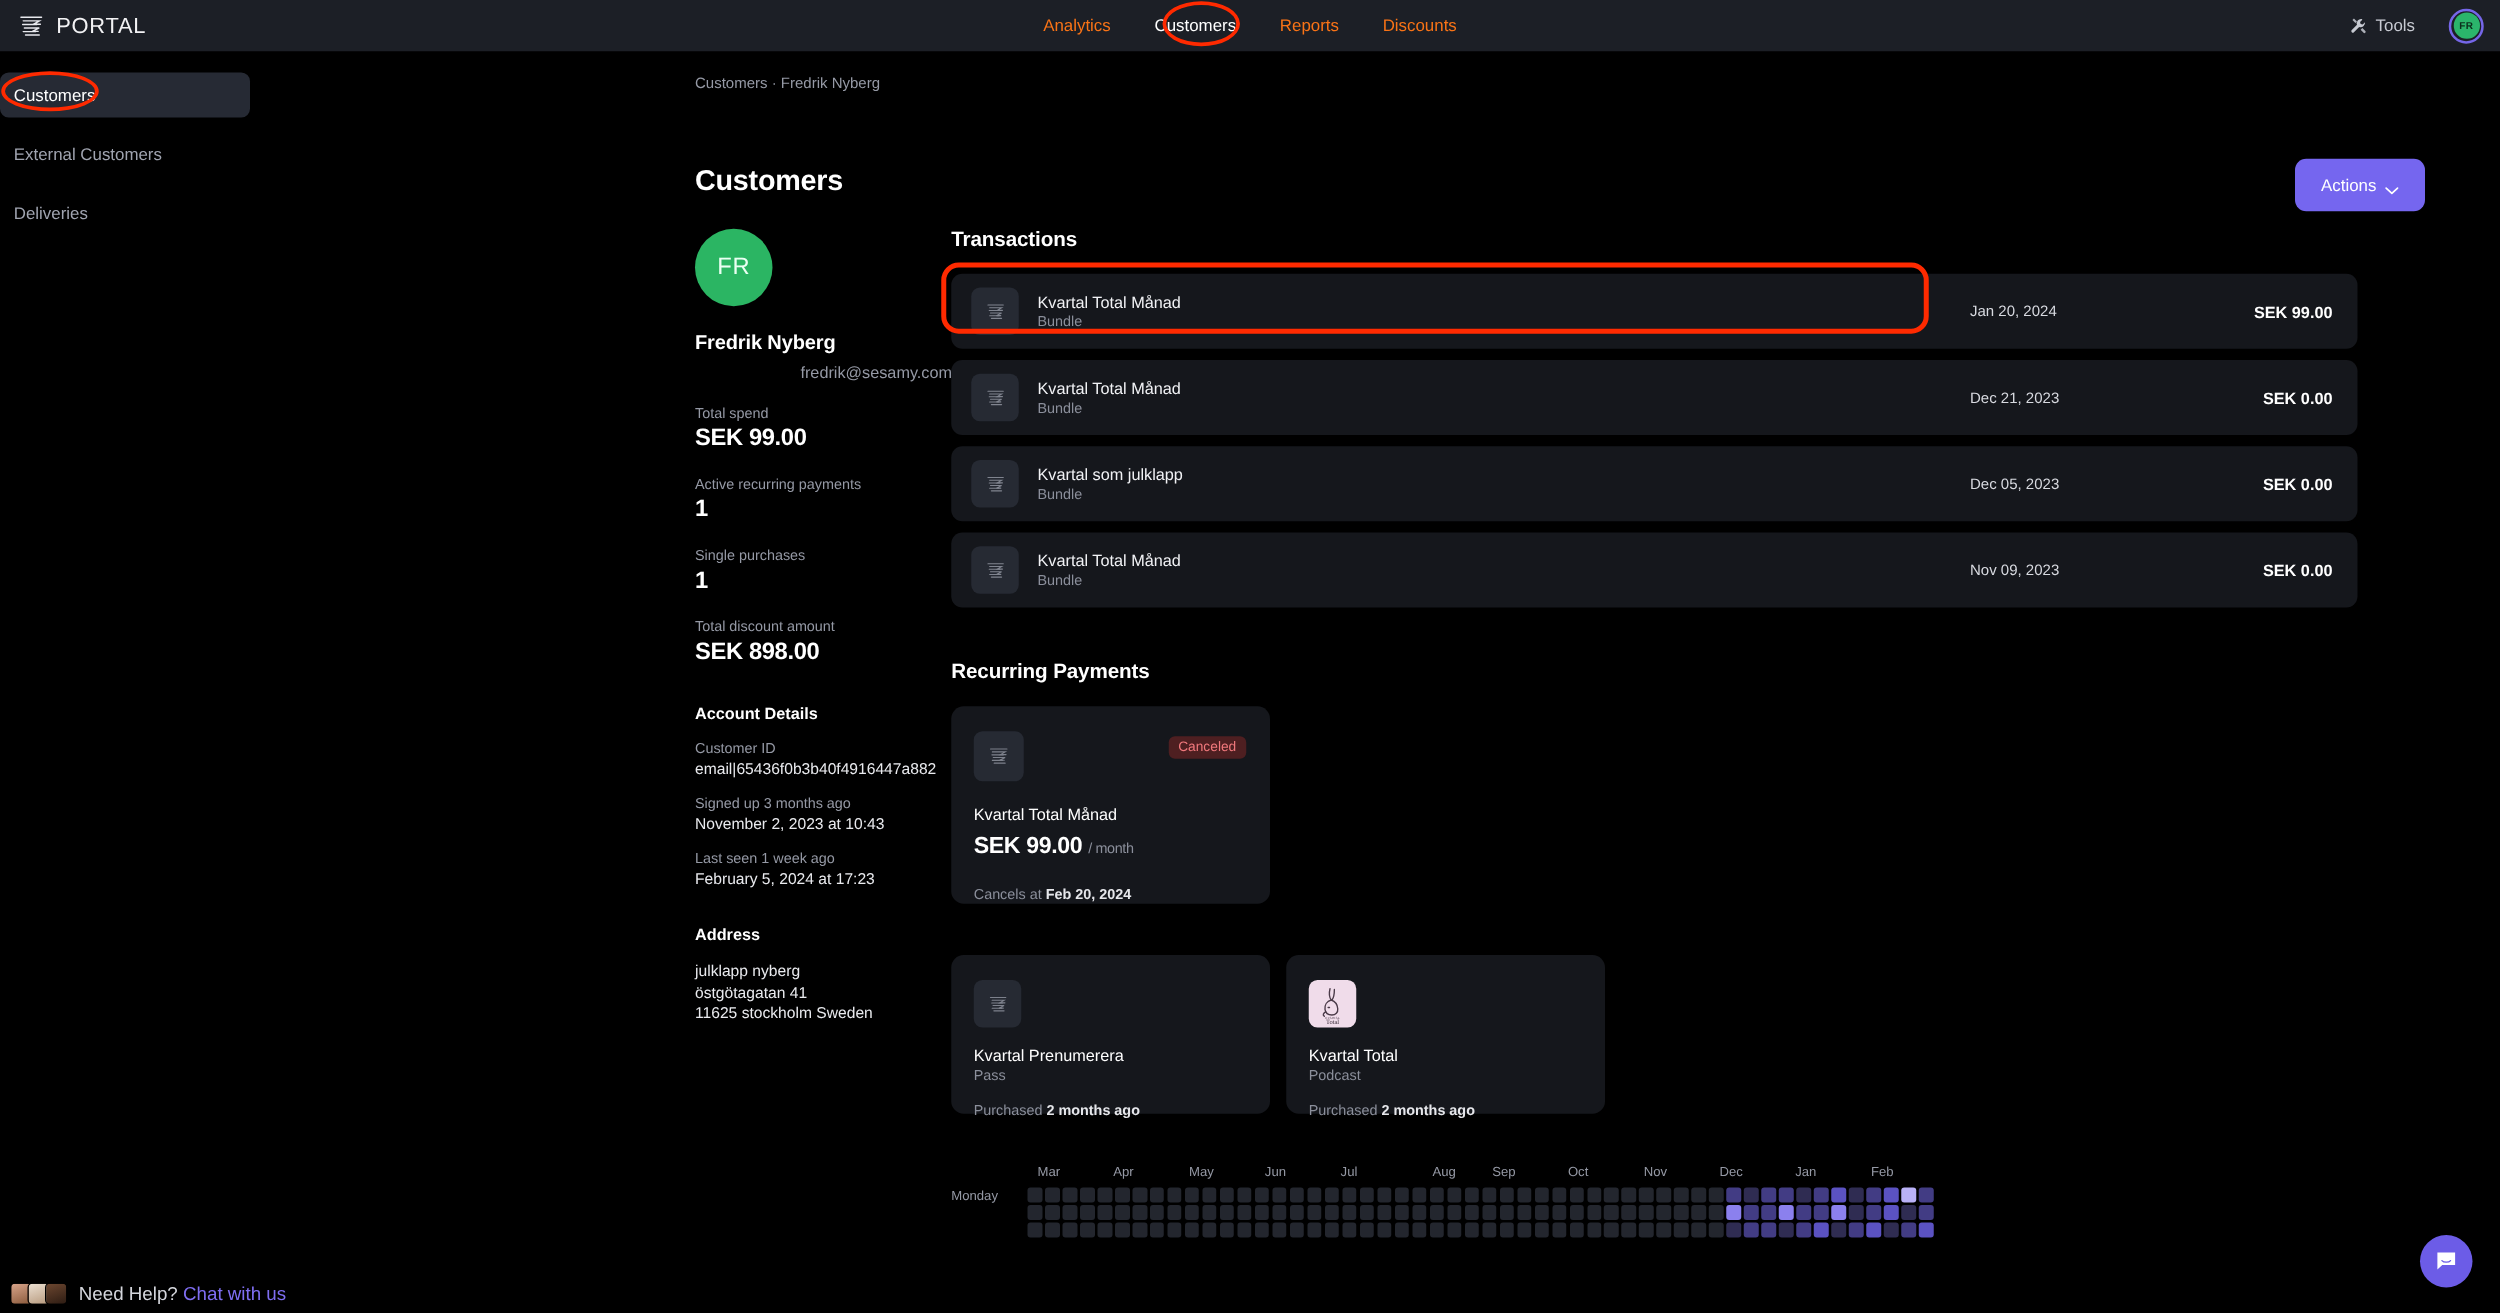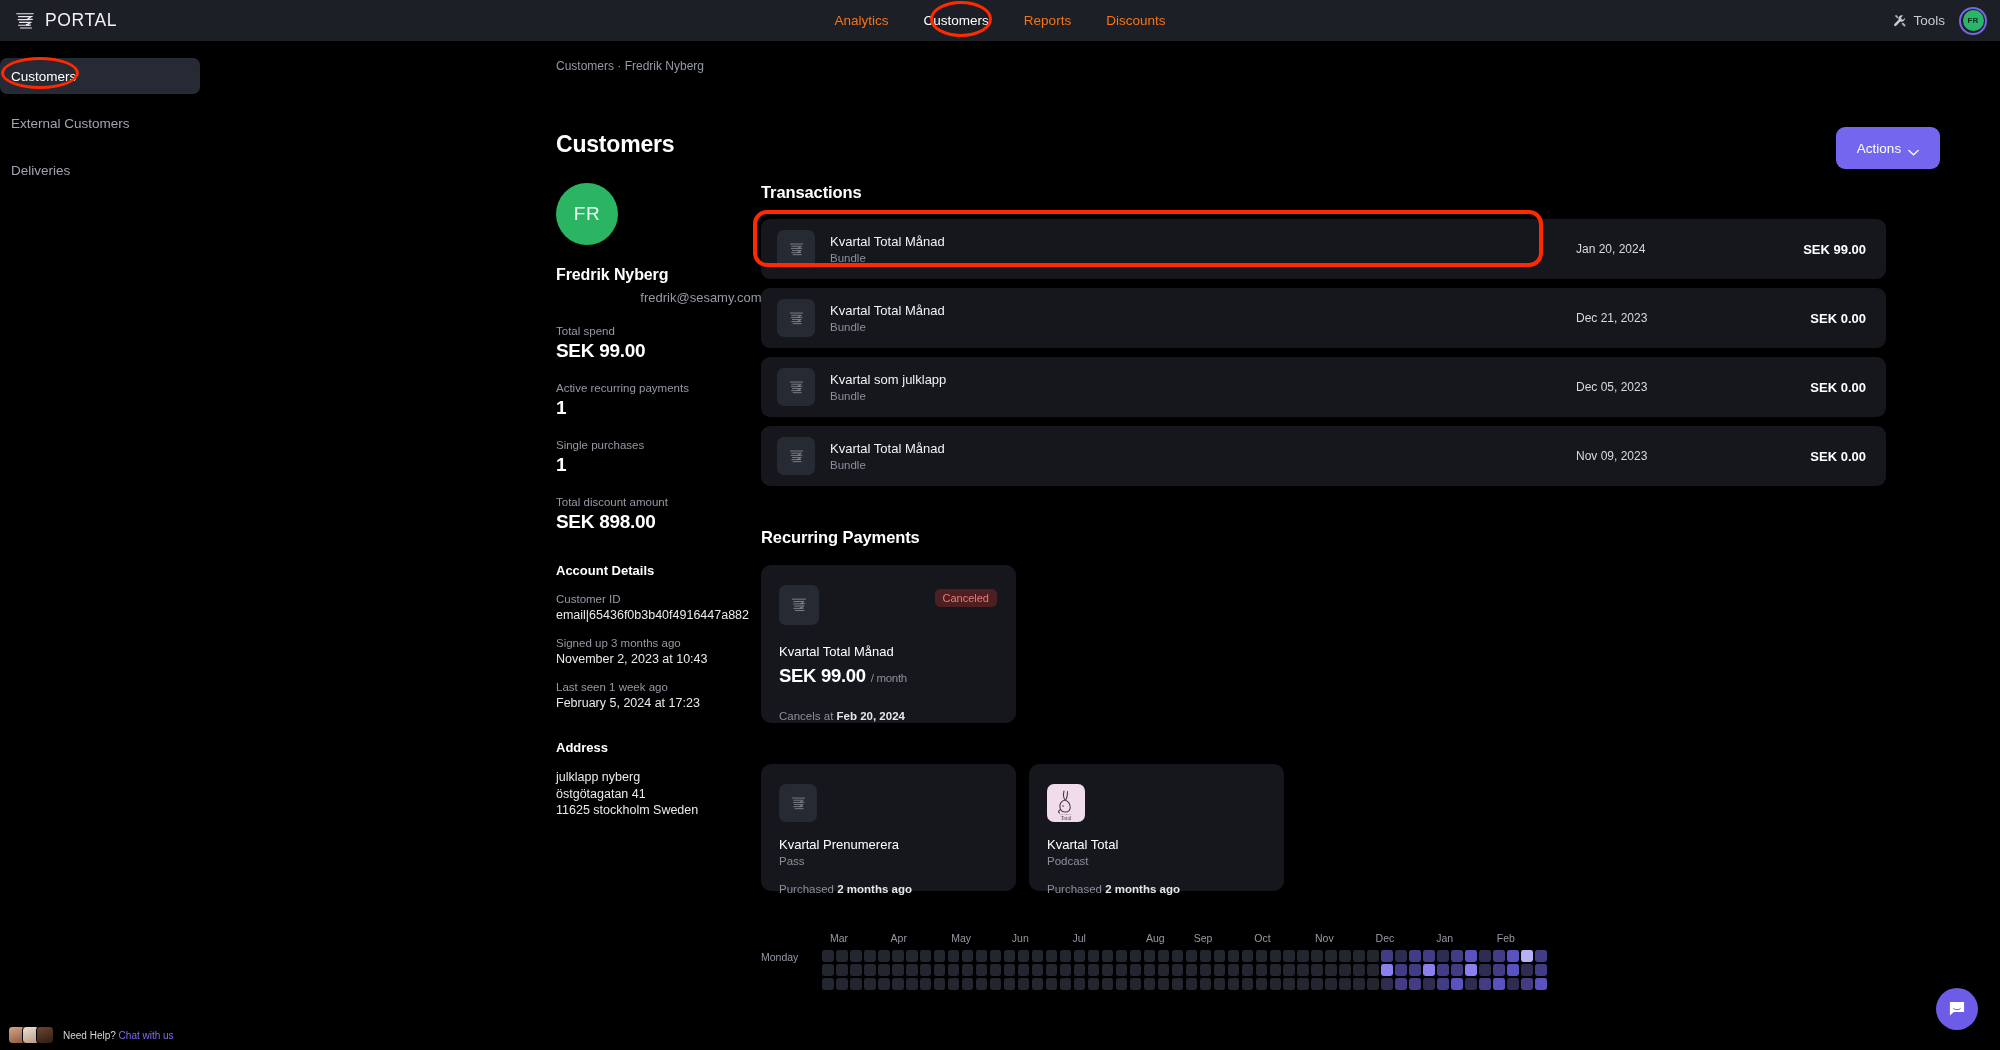--- a/index.html
+++ b/index.html
@@ -64,21 +64,21 @@
     border: 3.5px solid #ff2a00;
     border-radius: 50% / 50%;
     pointer-events: none;
     z-index: 40;
   }
   .topbar-right {
     position: absolute;
     right: 13px;
     display: flex;
     align-items: center;
-    gap: 14px;
+    gap: 27px;
   }
   .tools-btn {
     display: flex;
     align-items: center;
     gap: 6px;
     font-size: 13.5px;
     color: #c7cad2;
     cursor: pointer;
   }
   .tools-icon { width: 14px; height: 14px; display: block; }
@@ -416,21 +416,21 @@
   }
   .faces { display: flex; }
   .face {
     width: 18px; height: 18px;
     border-radius: 4px;
     margin-left: -4px;
     border: 1.5px solid #000;
     flex: none;
   }
   .face:first-child { margin-left: 0; }
-  .nh-text { font-size: 10px; color: #d4d6dc; }
+  .nh-text { font-size: 15px; color: #d4d6dc; }
   .nh-link { color: #7f6ef2; }
 
   .chat-fab {
     position: absolute;
     right: 22px; bottom: 20px;
     width: 42px; height: 42px;
     border-radius: 50%;
     background: #6c5ce7;
     display: flex;
     align-items: center;

